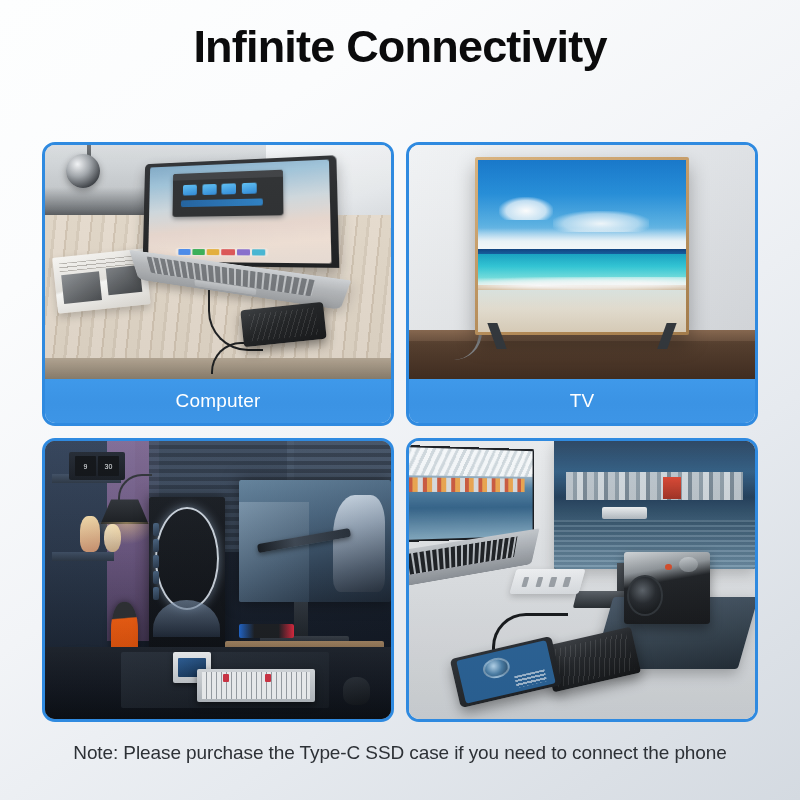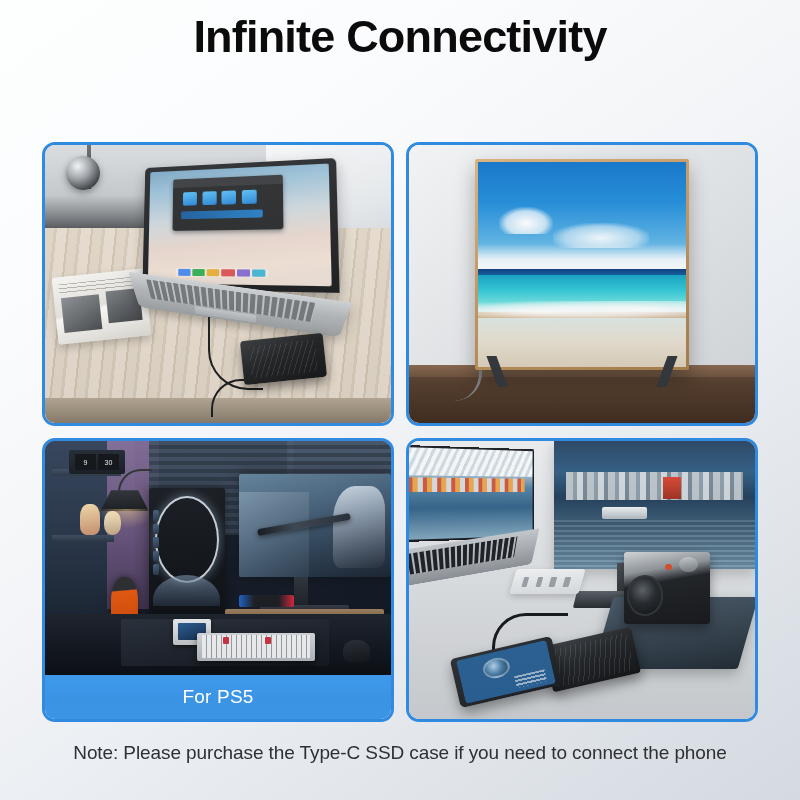--- a/index.html
+++ b/index.html
@@ -13,21 +13,21 @@
   body {
     font-family: "Liberation Sans", sans-serif;
     background: linear-gradient(145deg,
                 #fdfefe 0%, #fbfcfd 22%, #f2f4f7 48%,
                 #e6eaef 70%, #dbe0e6 88%, #d4dae1 100%);
     position: relative;
   }
 
   
   .header {
-    padding-top: 12px;
+    padding-top: 22px;
     text-align: center;
   }
   .title-line {
     font-size: 45px;
     font-weight: bold;
     color: #0b0b0c;
     letter-spacing: -0.8px;
     line-height: 1.12;
     white-space: nowrap;
   }
@@ -433,20 +433,21 @@
           <div class="sc-trackpad"></div>
         </div>
       </div>
       <div class="sc-cable"></div>
       <div class="sc-cable2"></div>
       <div class="sc-ssd">
         <div class="sc-ssd-lines"></div>
       </div>
       <div class="photo-shade"></div>
     </div>
+    <div class="banner">Computer</div>
   </div>
 
   <div class="card">
     <div class="photo s-tv">
       <div class="tv-wall"></div>
       <div class="tv-console">
         <div class="tv-console-top"></div>
       </div>
       <div class="tv-cable"></div>
       <div class="tv-body">
@@ -458,20 +459,21 @@
           <div class="tv-horizon"></div>
           <div class="tv-sea"></div>
           <div class="tv-foam"></div>
           <div class="tv-sand"></div>
         </div>
       </div>
       <div class="tv-leg1"></div>
       <div class="tv-leg2"></div>
       <div class="photo-shade"></div>
     </div>
+    <div class="banner">TV</div>
   </div>
 
   <div class="card">
     <div class="photo s-ps5">
       <div class="p-wall-l"></div>
       <div class="p-wall-pink"></div>
       <div class="p-blind"></div>
       <div class="p-blind2"></div>
       <div class="p-shelf"></div>
       <div class="p-shelf2"></div>
@@ -514,21 +516,20 @@
         <div class="p-screenpad-d"></div>
       </div>
       <div class="p-kbd">
         <div class="p-kbd-keys"></div>
         <div class="p-kbd-red"></div>
         <div class="p-kbd-red2"></div>
       </div>
       <div class="p-mouse"></div>
       <div class="photo-shade"></div>
     </div>
-    <div class="banner">For PS5</div>
   </div>
 
   <div class="card">
     <div class="photo s-phone">
       <div class="ph-desk"></div>
       <div class="ph-mon">
         <div class="ph-harbor"></div>
         <div class="ph-h-build"></div>
         <div class="ph-h-red"></div>
         <div class="ph-h-boat"></div>

